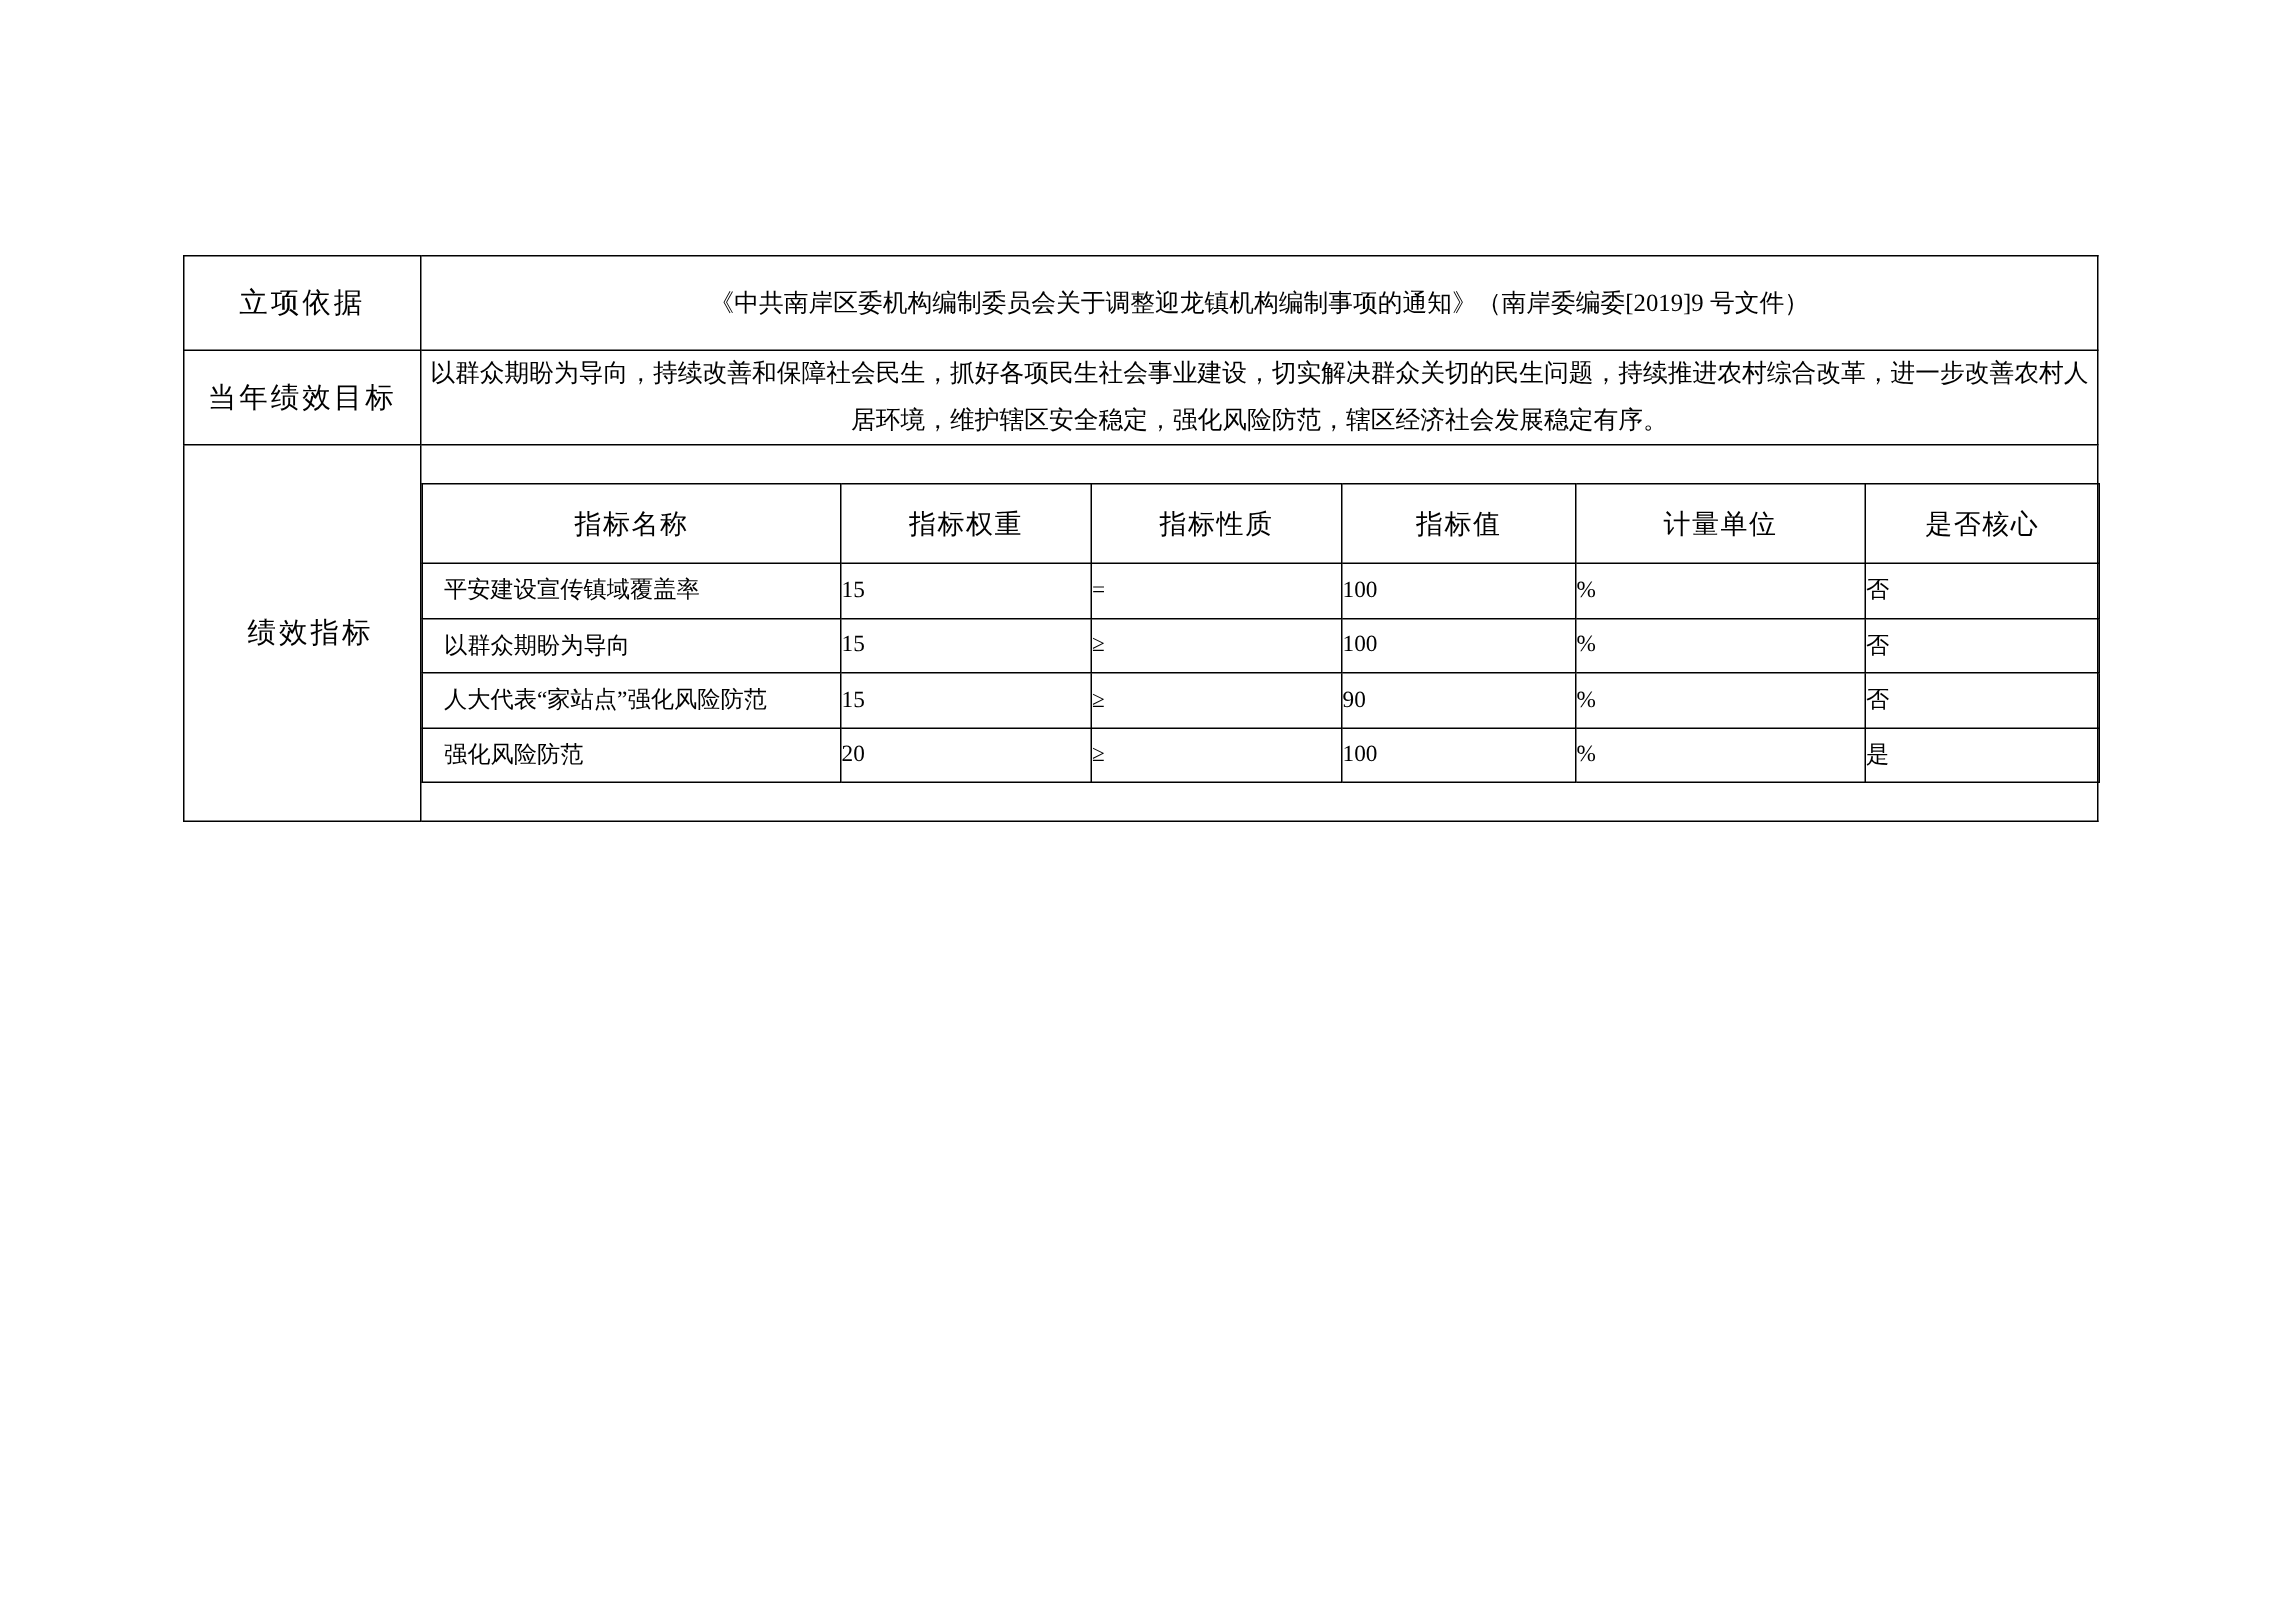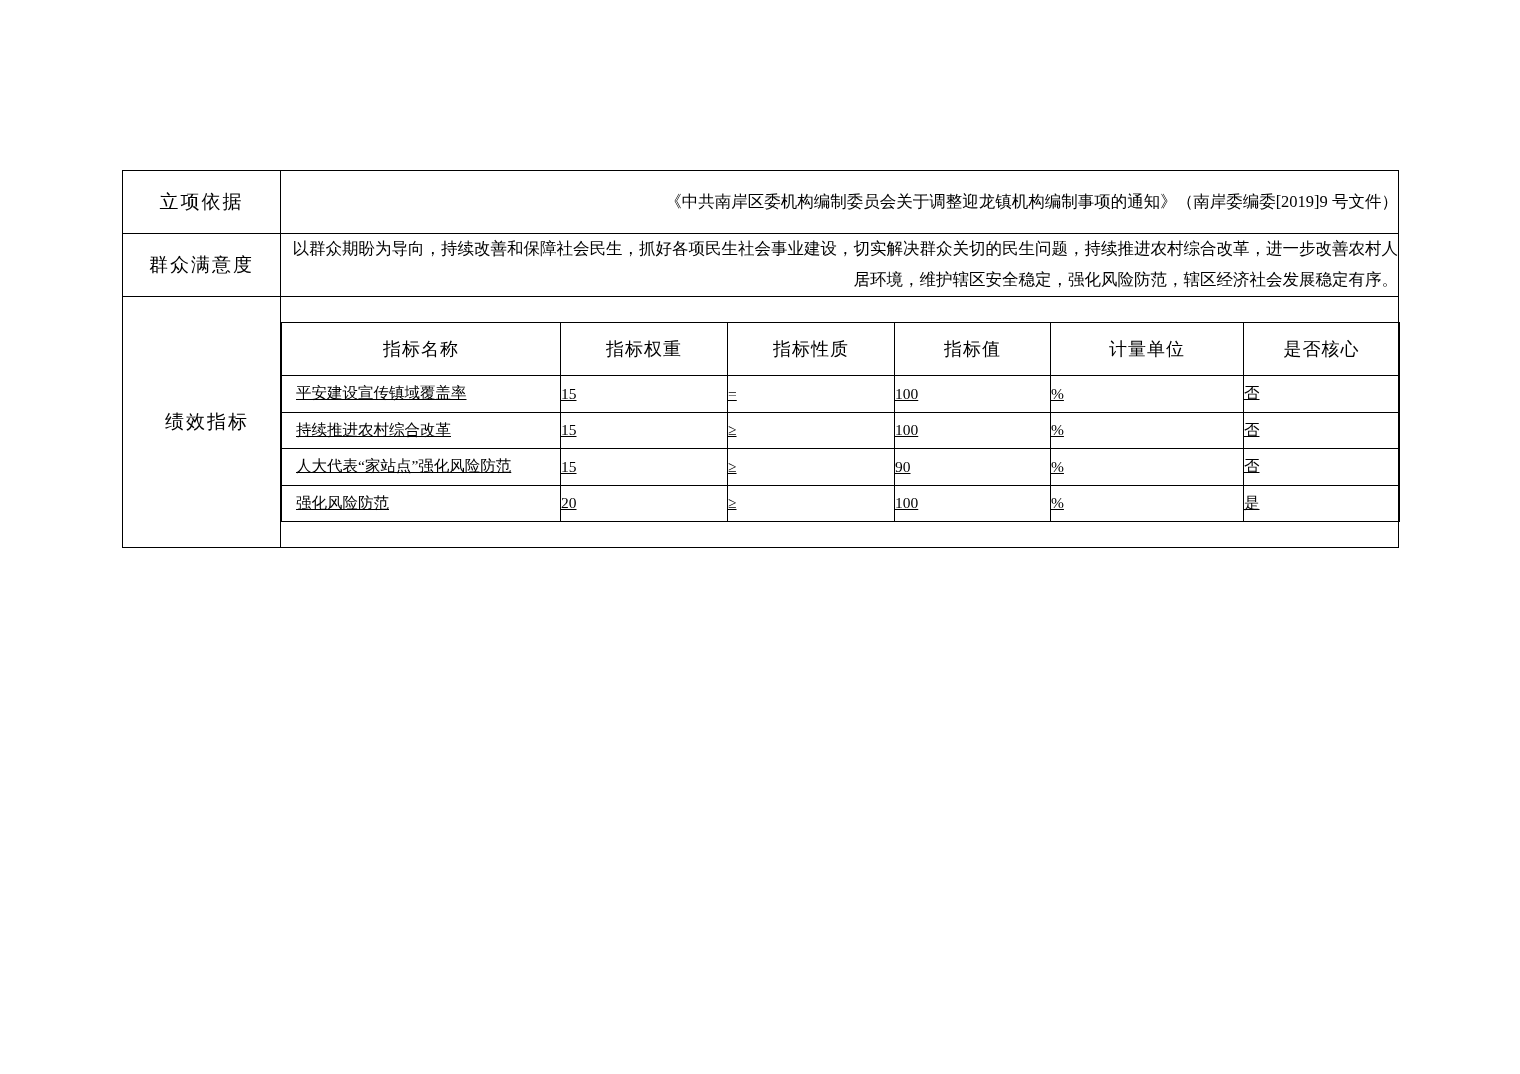--- a/index.html
+++ b/index.html
@@ -44,21 +44,21 @@
   }
   .label-cell.tall {
     height: 250px;
     vertical-align: middle;
     padding-left: 11px;
   }
   .body-cell {
     font-size: 16.5px;
     line-height: 1.85;
     padding: 10px 14px 10px 14px;
-    text-align: right;
+    text-align: center;
   }
   .body-cell.single {
     padding-top: 0;
     padding-bottom: 0;
     height: 62px;
   }
   .inner-table {
     width: 100%;
     border-collapse: collapse;
     table-layout: fixed;
@@ -69,21 +69,20 @@
   }
   .inner-table .hdr td {
     height: 52px;
     text-align: center;
     font-size: 18px;
     letter-spacing: 1px;
   }
   .inner-table .data td {
     height: 35.5px;
     font-size: 15.5px;
-    text-decoration: underline;
   }
   .inner-table .data td.name {
     text-align: left;
     padding-left: 14px;
   }
   .inner-table .data td.ctr {
     text-align: left;
   }
 </style>
 </head>
@@ -95,21 +94,21 @@
     <colgroup>
       <col style="width:158px">
       <col style="width:1118px">
     </colgroup>
     <tbody>
       <tr>
         <td class="label-cell">立项依据</td>
         <td class="body-cell single">《中共南岸区委机构编制委员会关于调整迎龙镇机构编制事项的通知》（南岸委编委[2019]9 号文件）</td>
       </tr>
       <tr>
-        <td class="label-cell">群众满意度</td>
+        <td class="label-cell">当年绩效目标</td>
         <td class="body-cell">以群众期盼为导向，持续改善和保障社会民生，抓好各项民生社会事业建设，切实解决群众关切的民生问题，持续推进农村综合改革，进一步改善农村人居环境，维护辖区安全稳定，强化风险防范，辖区经济社会发展稳定有序。</td>
       </tr>
       <tr>
         <td class="label-cell tall">绩效指标</td>
         <td style="padding:0">
           <table class="inner-table">
             <colgroup>
               <col style="width:279px">
               <col style="width:167px">
               <col style="width:167px">
@@ -130,21 +129,21 @@
               <tr class="data">
                 <td class="name">平安建设宣传镇域覆盖率</td>
                 <td class="ctr">15</td>
                 <td class="ctr">=</td>
                 <td class="ctr">100</td>
                 <td class="ctr">%</td>
                 <td class="ctr">否</td>
               </tr>
 
               <tr class="data">
-                <td class="name">持续推进农村综合改革</td>
+                <td class="name">以群众期盼为导向</td>
                 <td class="ctr">15</td>
                 <td class="ctr">≥</td>
                 <td class="ctr">100</td>
                 <td class="ctr">%</td>
                 <td class="ctr">否</td>
               </tr>
 
               <tr class="data">
                 <td class="name">人大代表“家站点”强化风险防范</td>
                 <td class="ctr">15</td>

